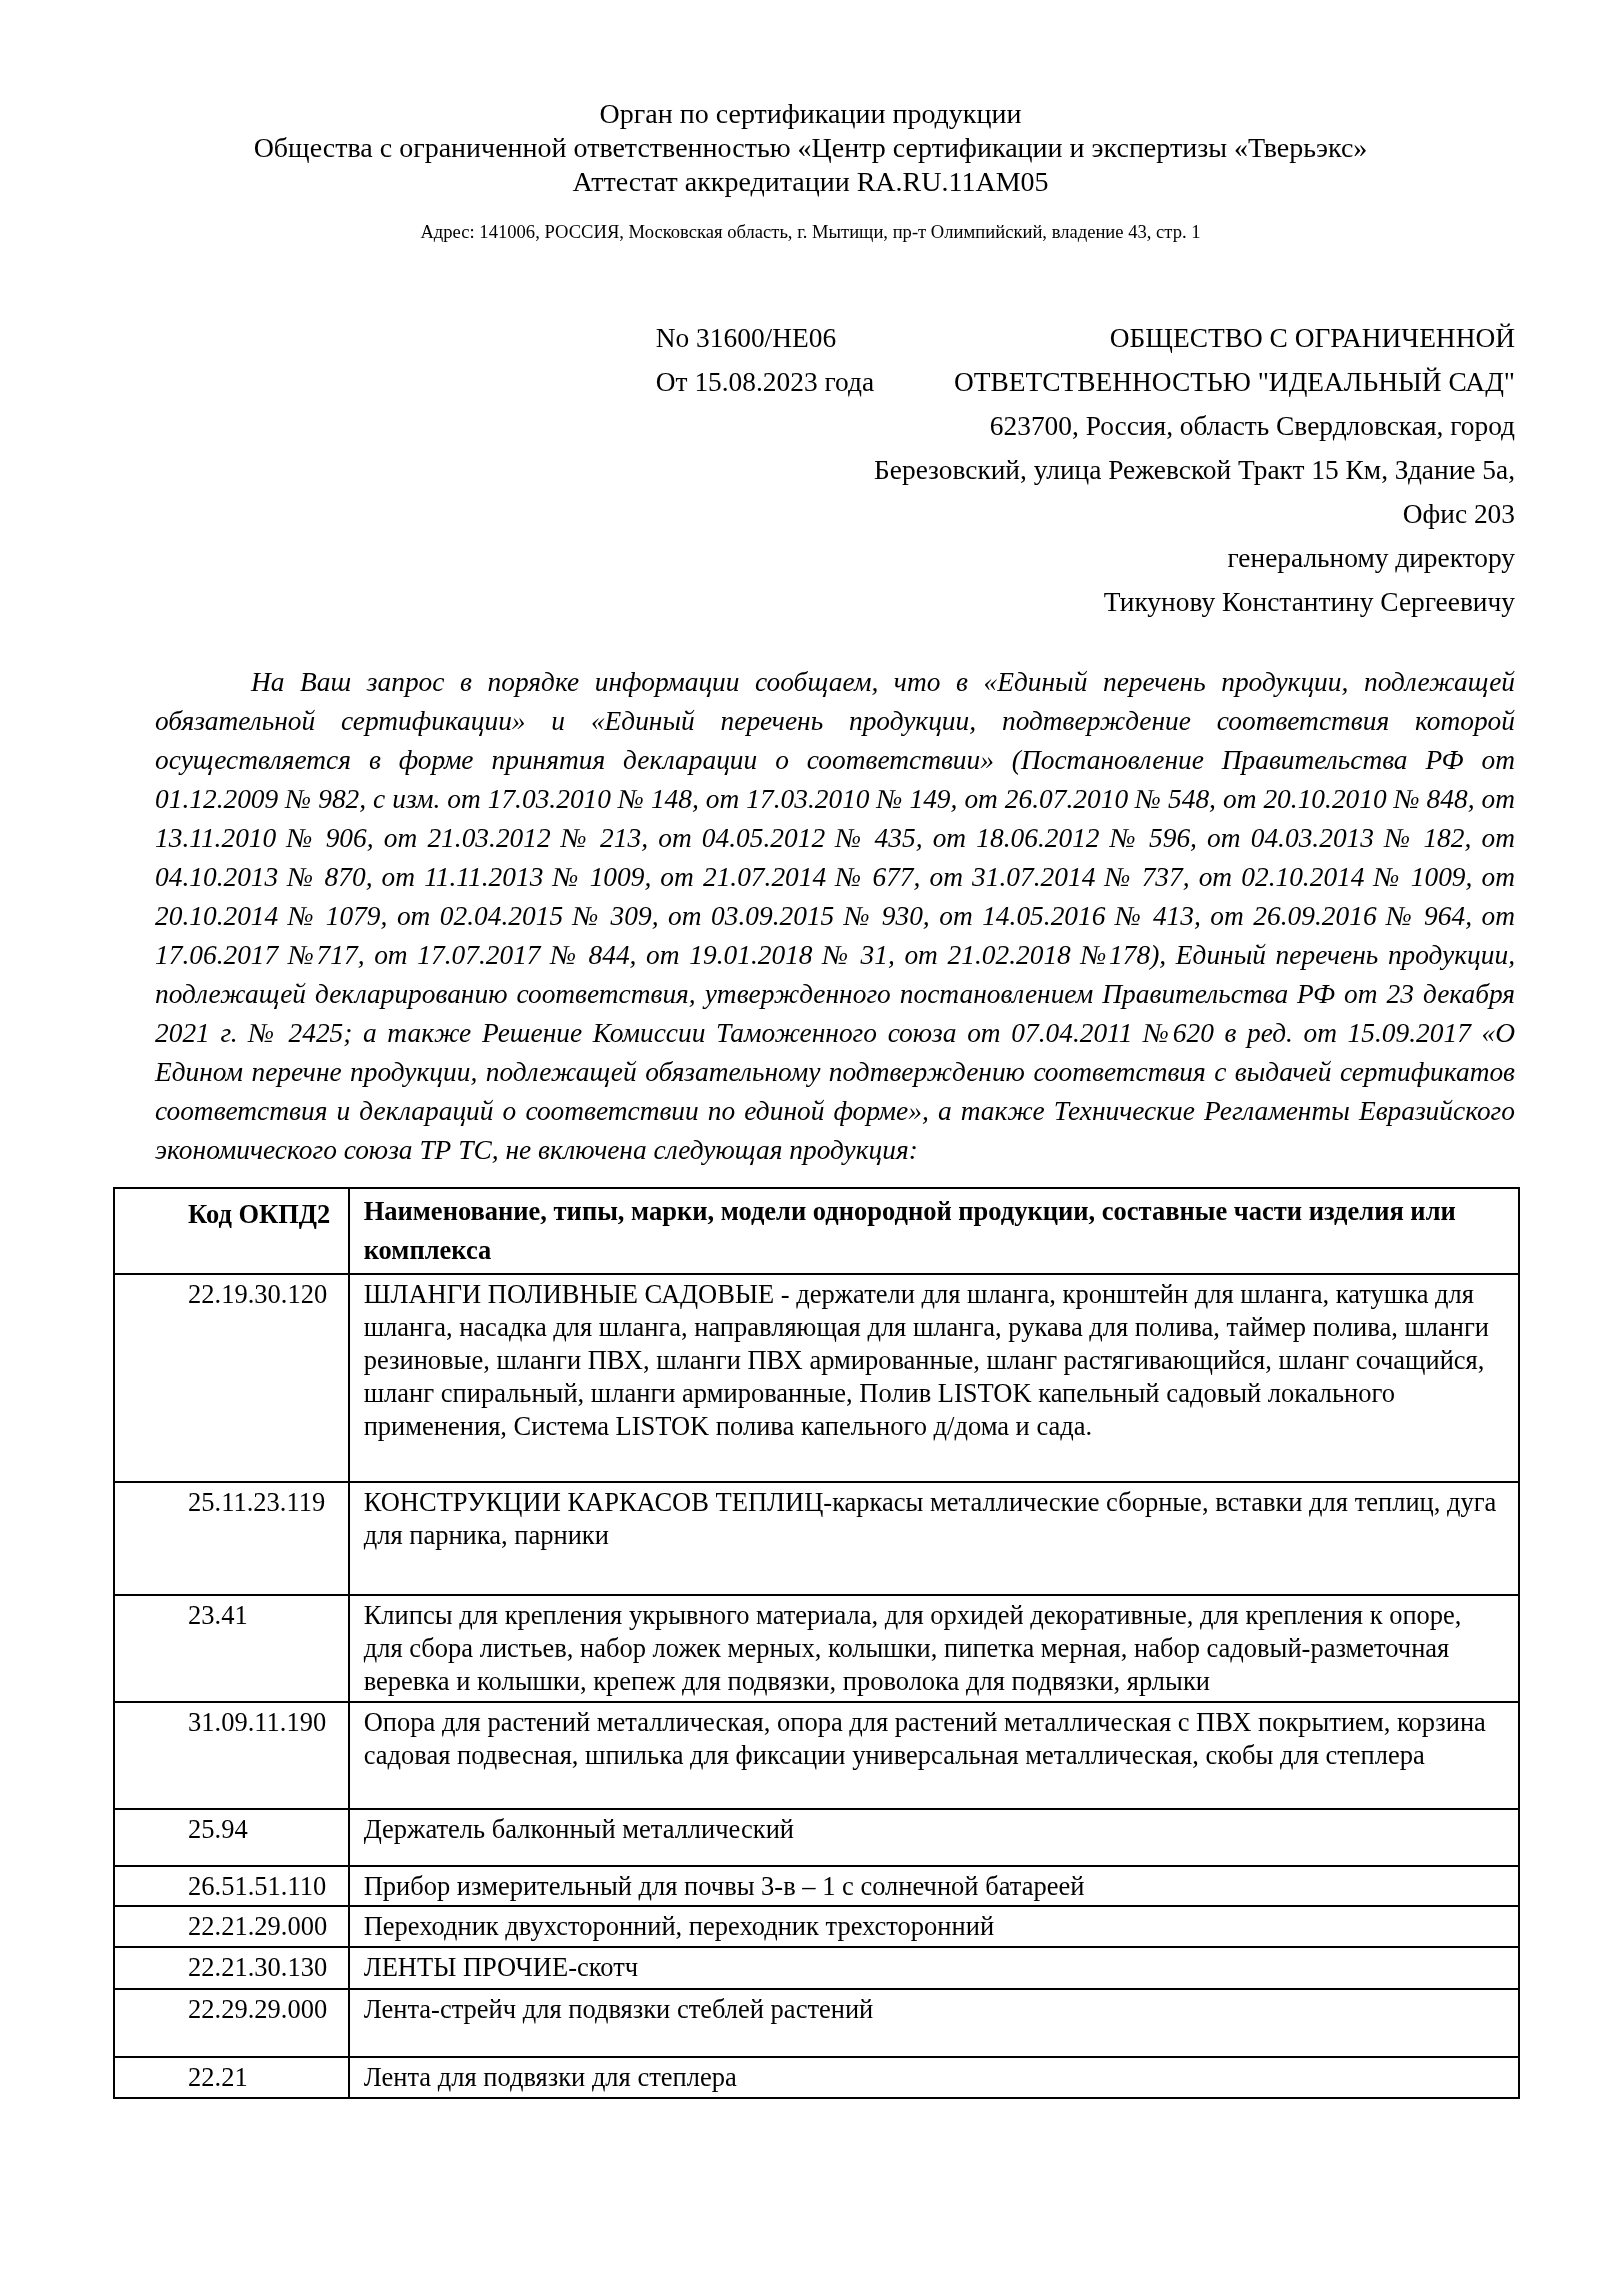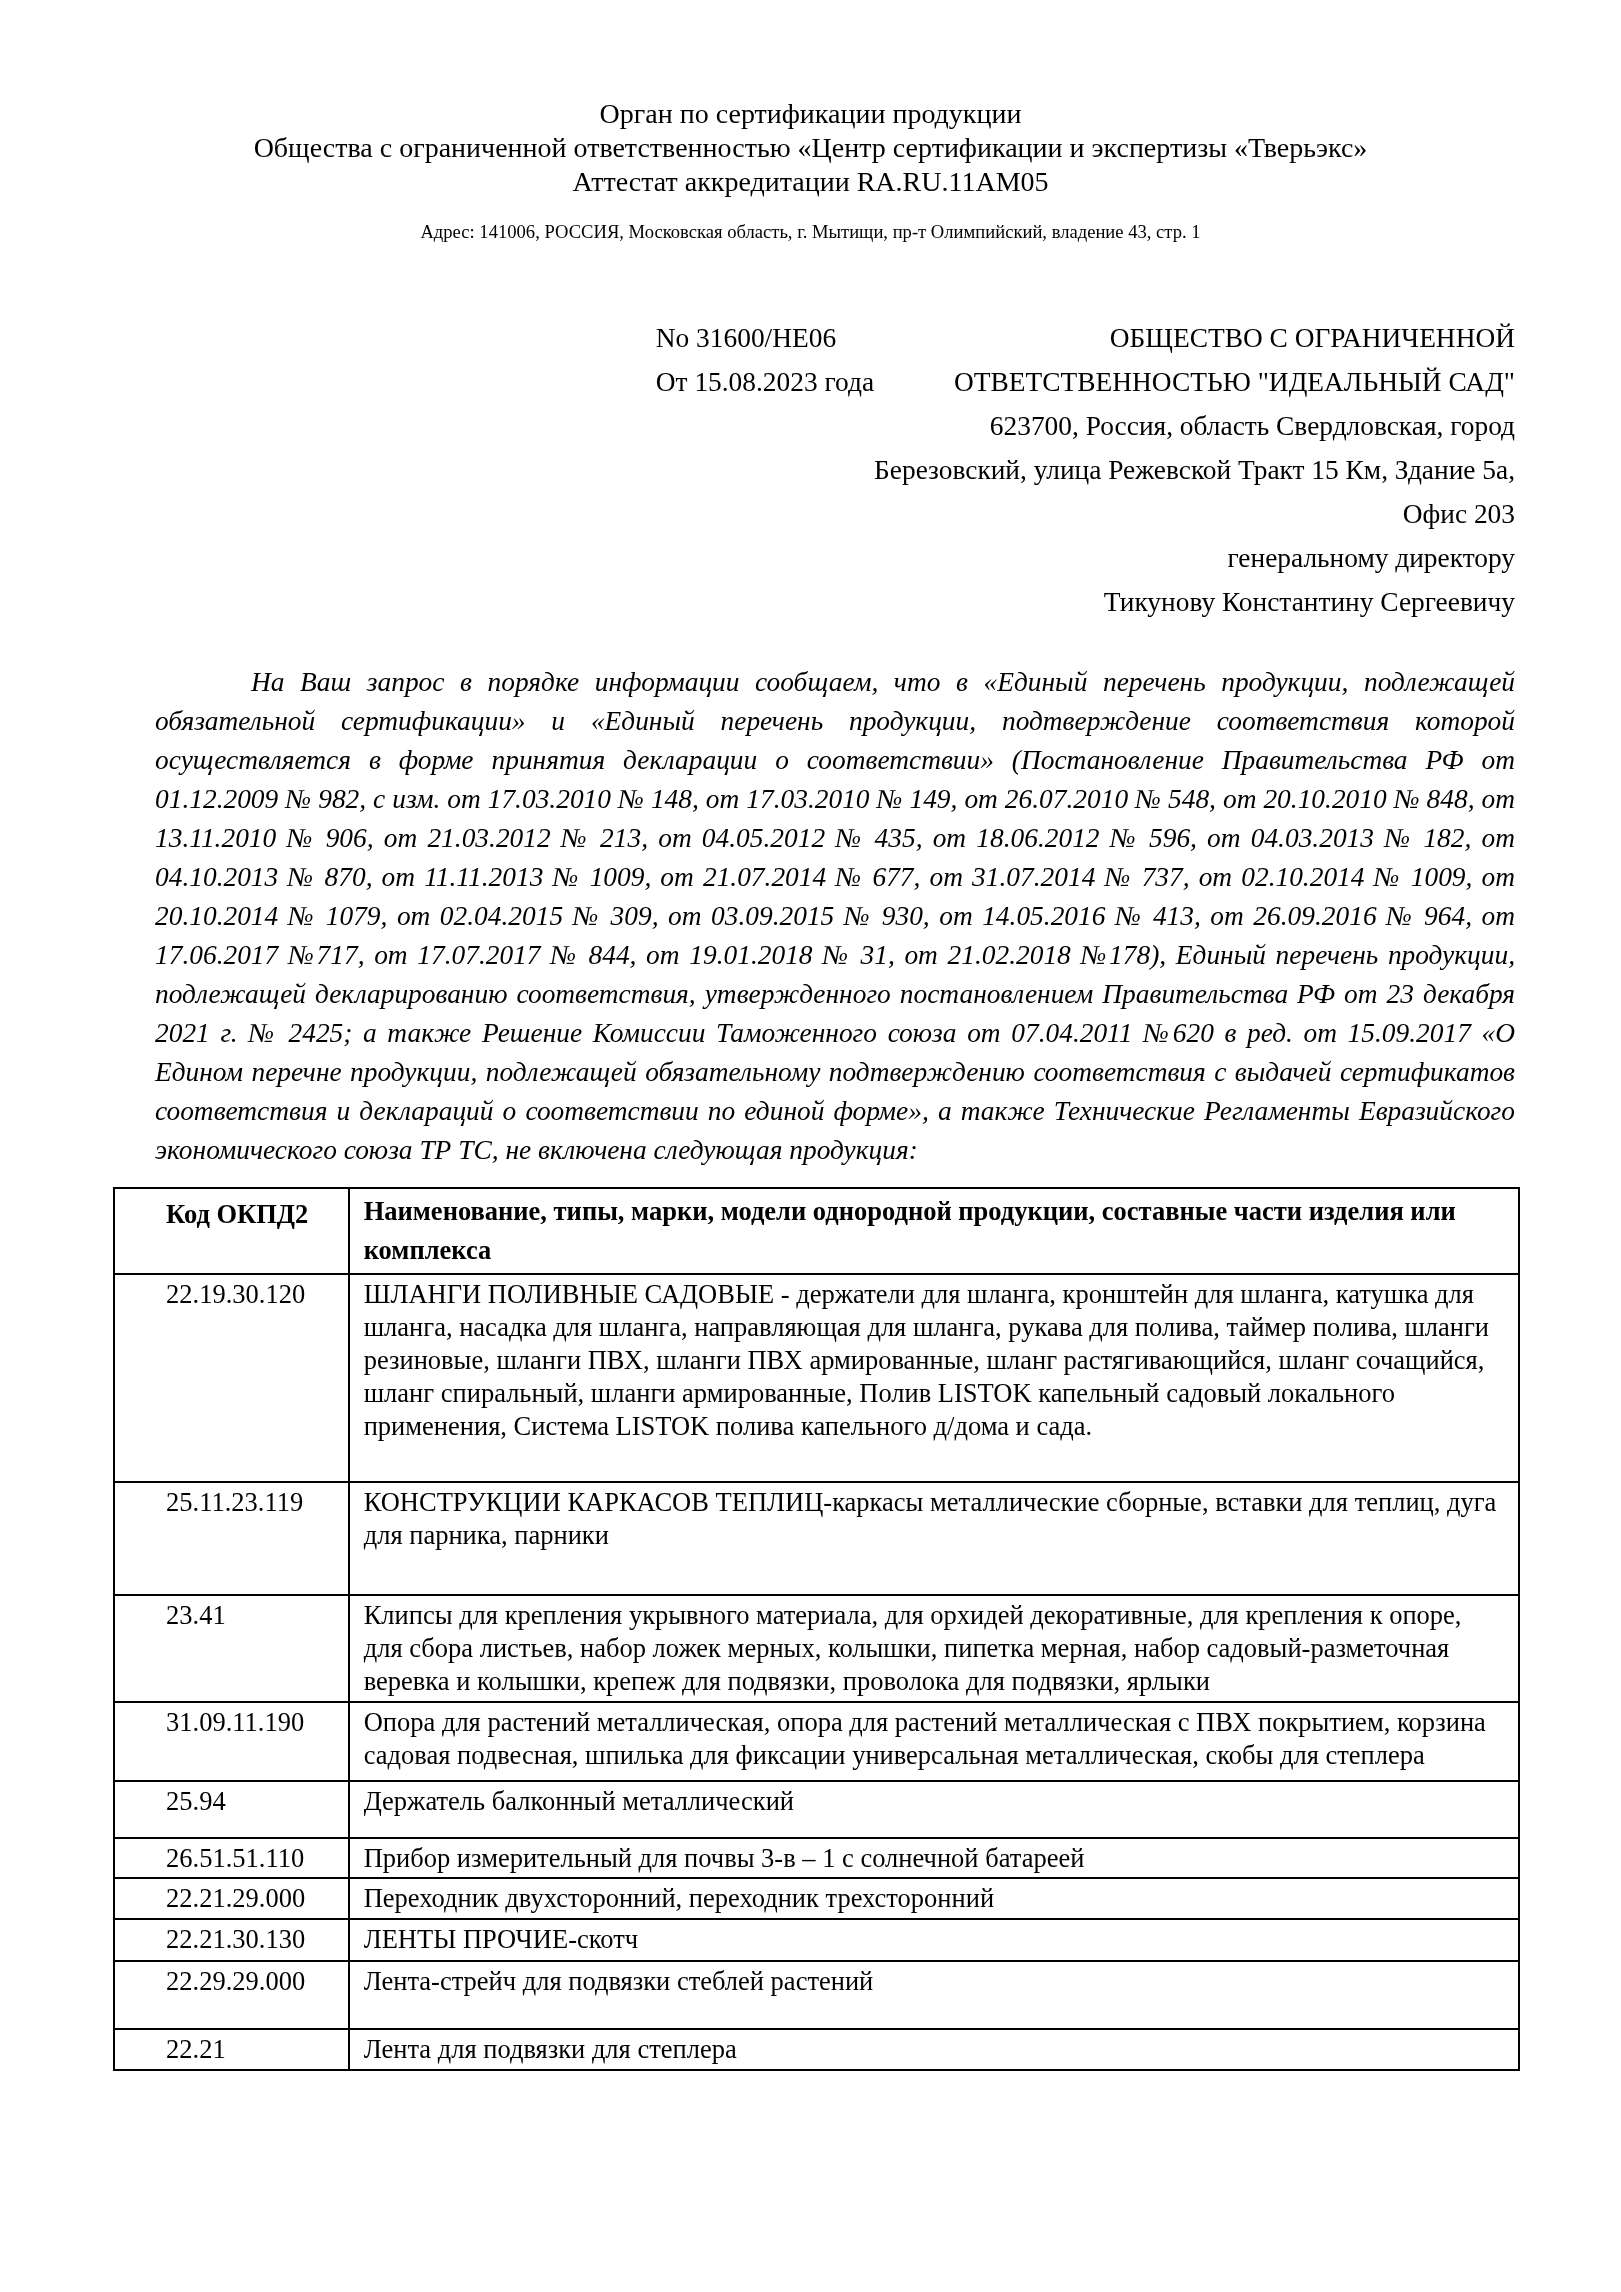--- a/index.html
+++ b/index.html
@@ -43,21 +43,21 @@
     font-size:26.5px;line-height:33px;
   }
   table.products td,table.products th{
     border:2.9px solid #000;
     vertical-align:top;
     text-align:left;
     font-weight:normal;
     padding:2.9px 11.8px 2.9px 13.7px;
   }
   table.products col.c-code{width:235px;}
-  table.products .code-cell{padding-left:51px;padding-right:5.9px;}
+  table.products .code-cell{padding-left:73px;padding-right:5.9px;}
   table.products tr.thead th{font-weight:bold;line-height:39px;}
   table.products tr.thead th.code-cell{padding-top:5.9px;}
 </style>
 </head>
 <body>
 
 <div class="page">
 
   <div class="letterhead">
     <div class="line">Орган по сертификации продукции</div>
@@ -99,21 +99,21 @@
       <td>ШЛАНГИ ПОЛИВНЫЕ САДОВЫЕ - держатели для шланга, кронштейн для шланга, катушка для шланга, насадка для шланга, направляющая для шланга, рукава для полива, таймер полива, шланги резиновые, шланги ПВХ, шланги ПВХ армированные, шланг растягивающийся, шланг сочащийся, шланг спиральный, шланги армированные, Полив LISTOK капельный садовый локального применения, Система LISTOK полива капельного д/дома и сада.</td>
     </tr>
     <tr style="height:113px">
       <td class="code-cell">25.11.23.119</td>
       <td>КОНСТРУКЦИИ КАРКАСОВ ТЕПЛИЦ-каркасы металлические сборные, вставки для теплиц, дуга для парника, парники</td>
     </tr>
     <tr style="height:101px">
       <td class="code-cell">23.41</td>
       <td>Клипсы для крепления укрывного материала, для орхидей декоративные, для крепления к опоре, для сбора листьев, набор ложек мерных, колышки, пипетка мерная, набор садовый-разметочная веревка и колышки, крепеж для подвязки, проволока для подвязки, ярлыки</td>
     </tr>
-    <tr style="height:79px">
+    <tr style="height:107px">
       <td class="code-cell">31.09.11.190</td>
       <td>Опора для растений металлическая, опора для растений металлическая с  ПВХ покрытием, корзина садовая подвесная, шпилька для фиксации универсальная металлическая, скобы для степлера</td>
     </tr>
     <tr style="height:57px">
       <td class="code-cell">25.94</td>
       <td>Держатель балконный металлический</td>
     </tr>
     <tr style="height:35px">
       <td class="code-cell">26.51.51.110</td>
       <td>Прибор измерительный для почвы 3-в – 1 с солнечной батареей</td>

